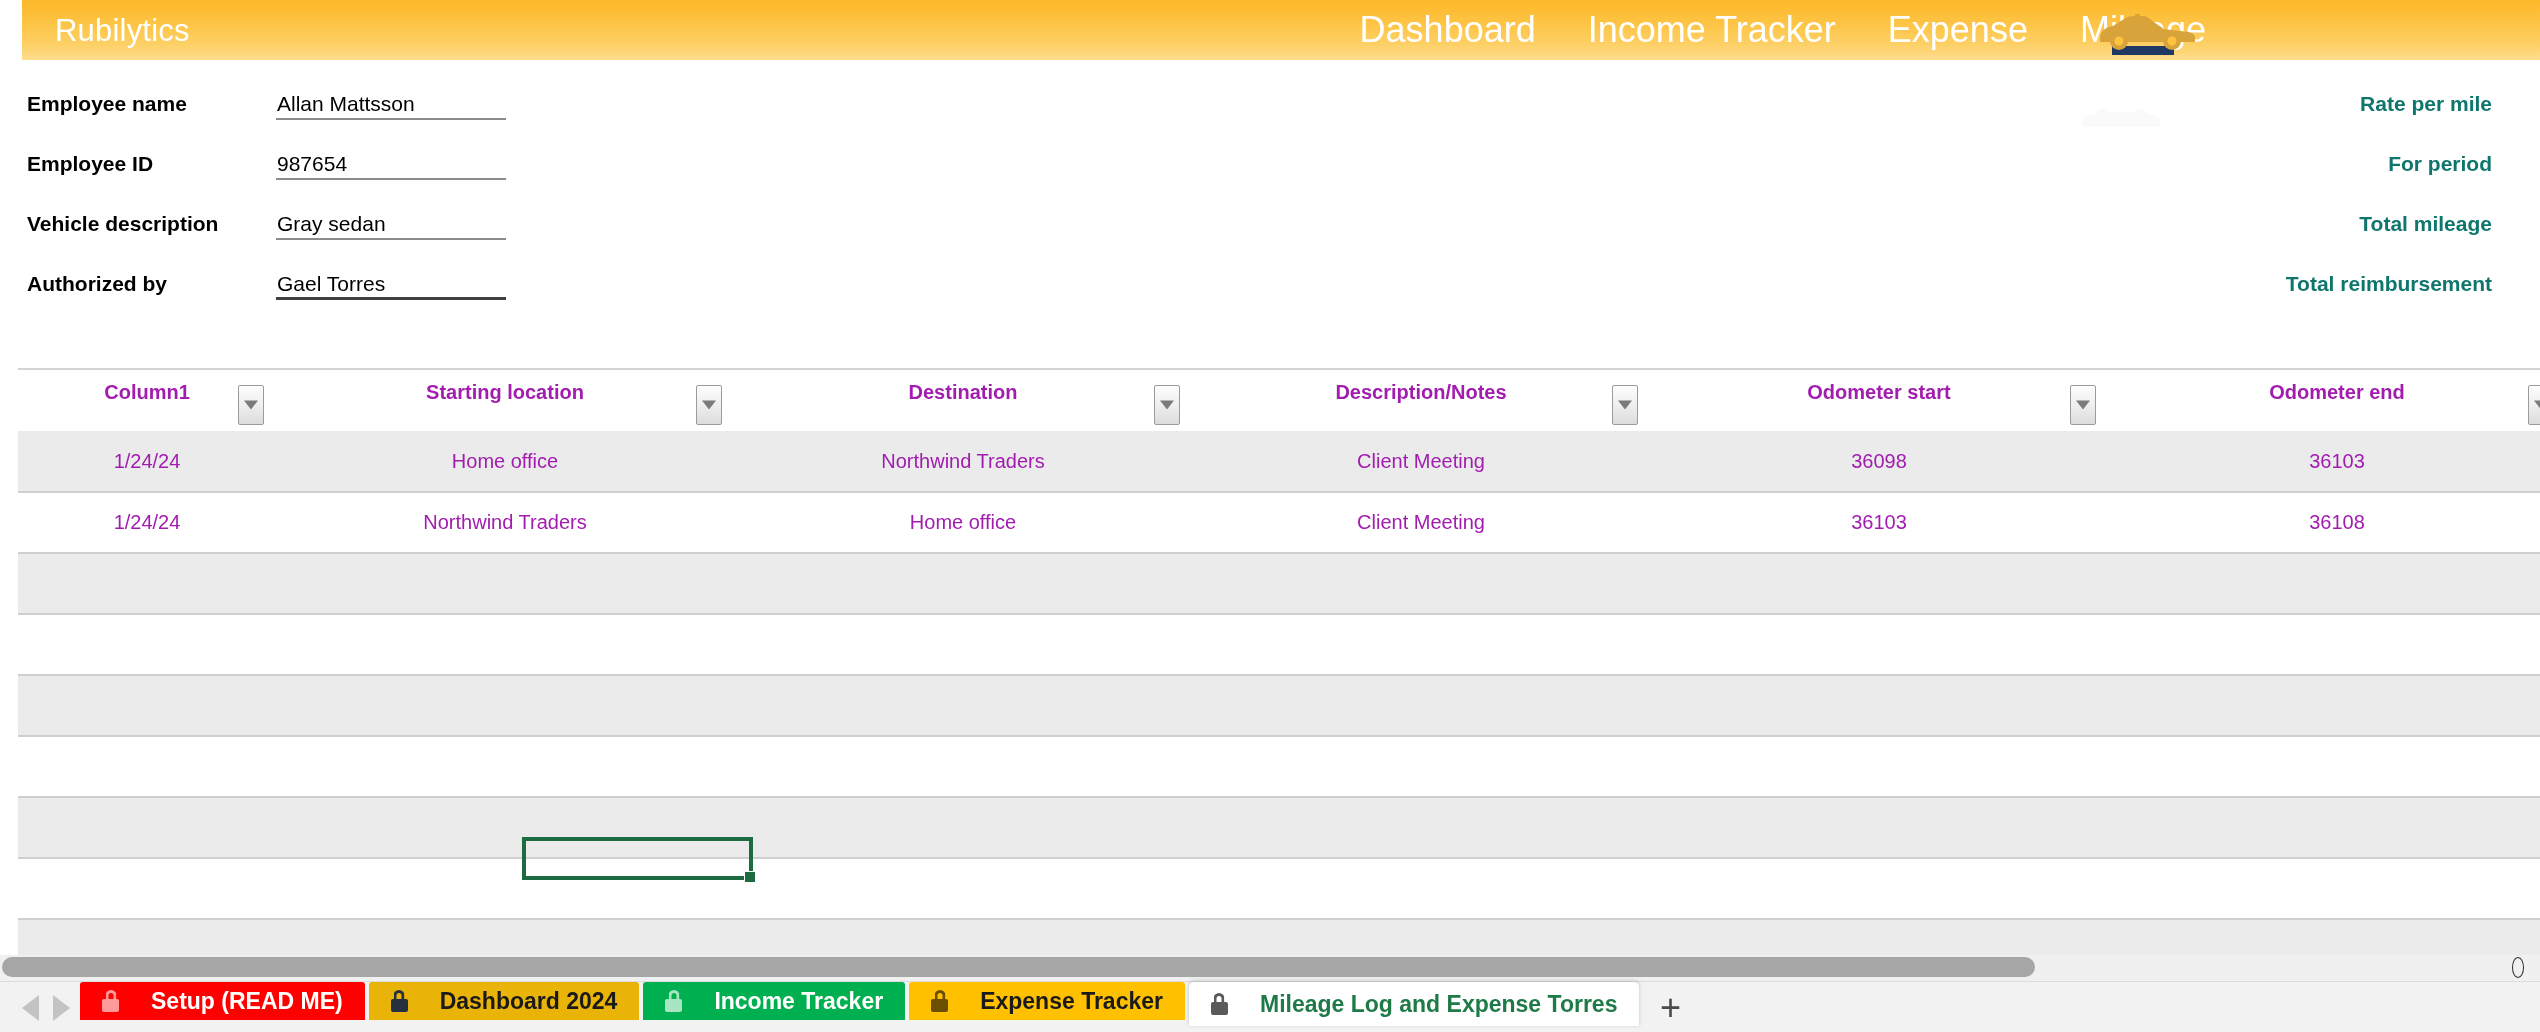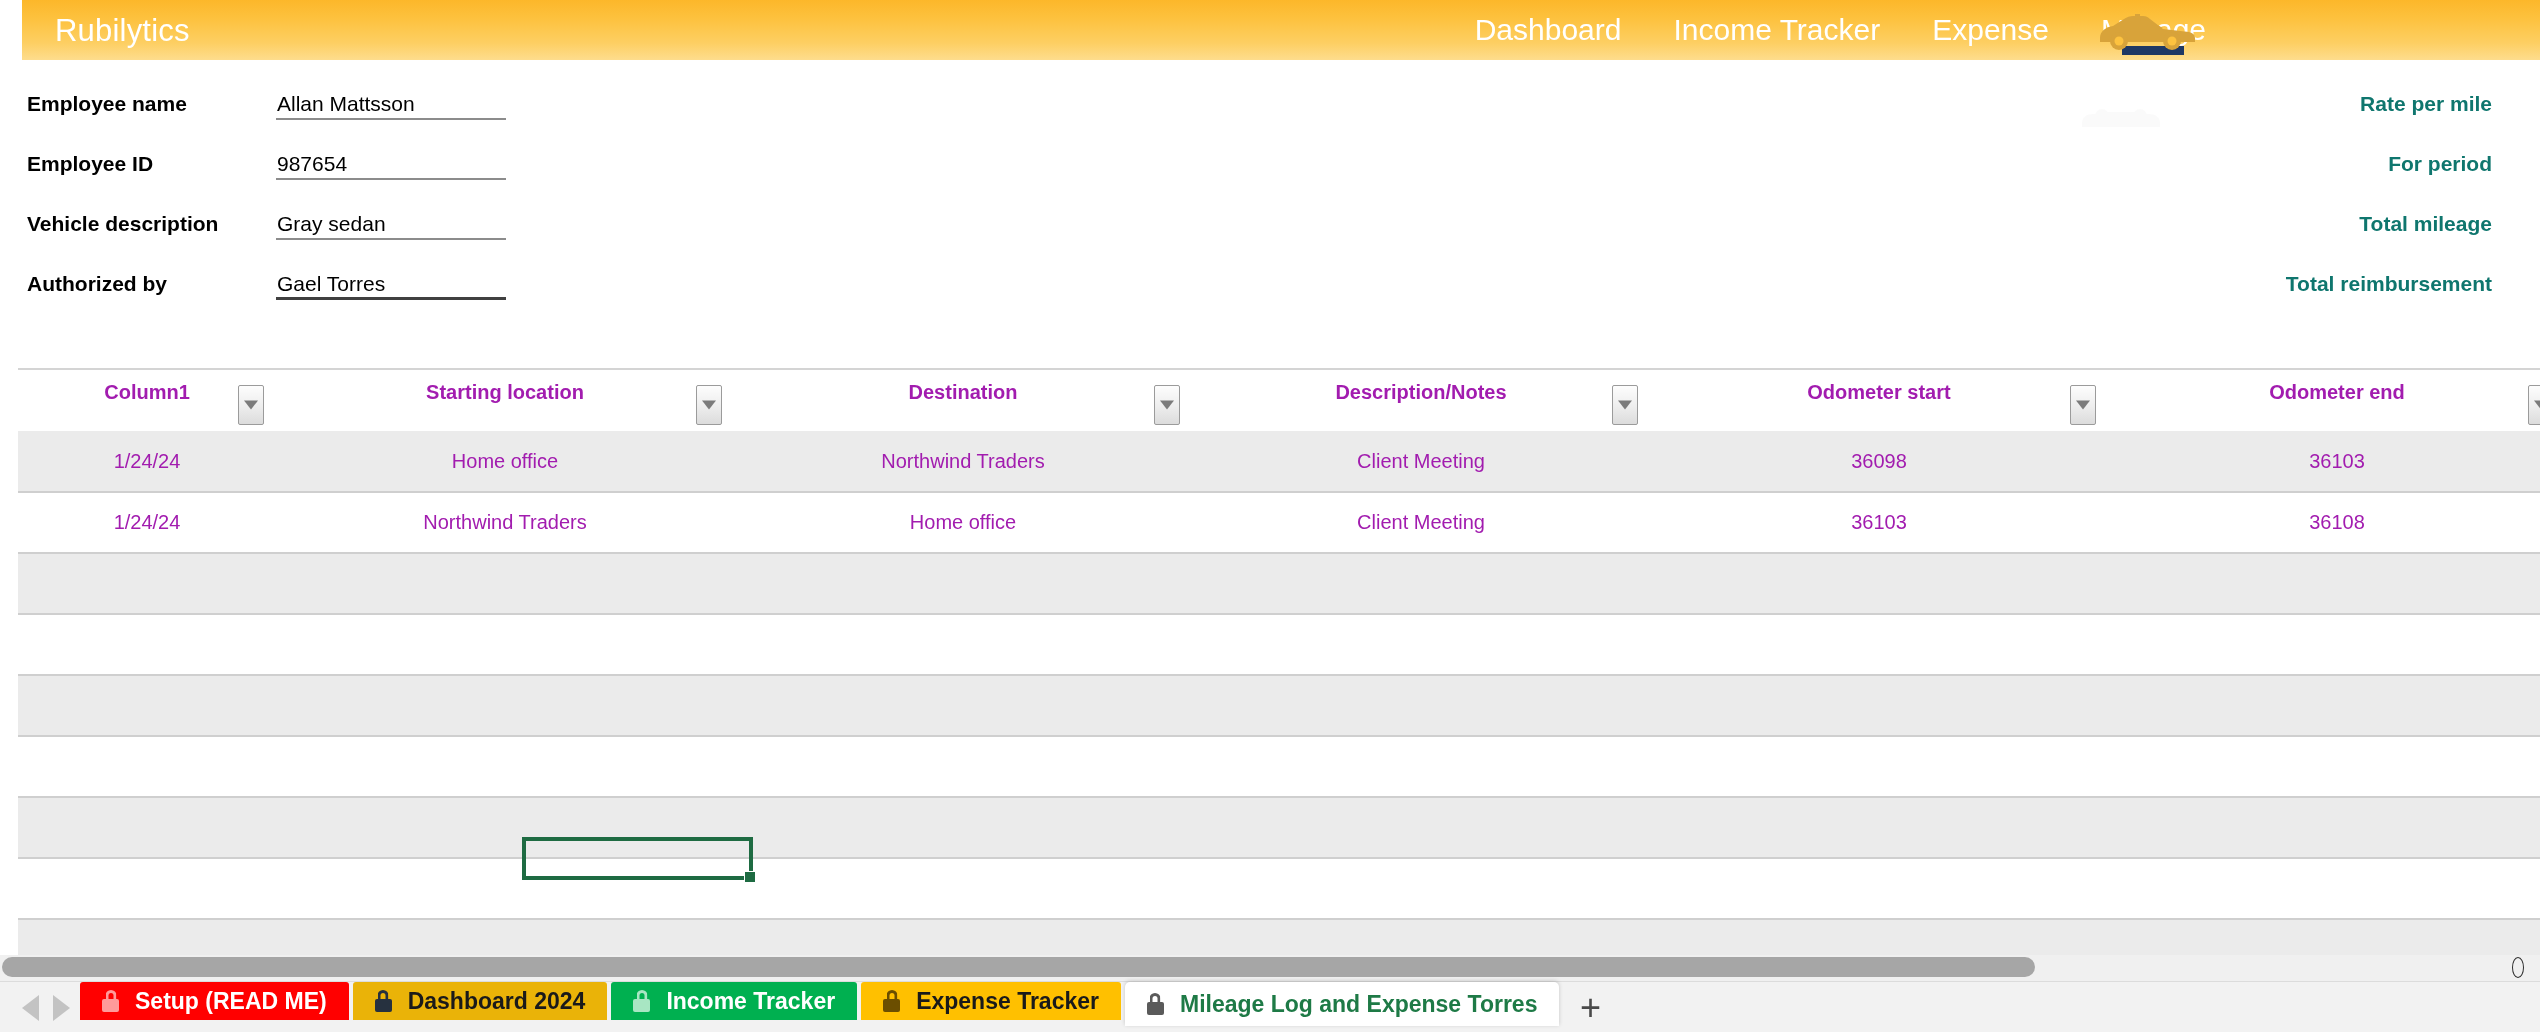--- a/index.html
+++ b/index.html
@@ -17,21 +17,21 @@
     background: linear-gradient(to bottom, #fcb72a 0%, #fdc23f 32%, #fdcf63 72%, #fedd8d 100%);
     margin-left: 11px;
   }
   .brand {
     position: absolute; left: 33px; top: 13px;
     font-size: 31px; color: #ffffff; letter-spacing: .2px;
     font-family: "Liberation Sans", sans-serif;
   }
   .nav { position: absolute; right: 330px; top: 0; height: 60px; display: flex; align-items: center; gap: 0; }
   .nav-item {
-    position: relative; color: #ffffff; font-size: 30px;
+    position: relative; color: #ffffff; font-size: 36px;
     padding: 0 26px; line-height: 60px; cursor: pointer; white-space: nowrap;
   }
   .nav-item.active .nav-underline {
     position: absolute; left: 50%; transform: translateX(-50%);
     bottom: 5px; width: 62px; height: 9px; background: #1f3864;
   }
   .car-icon { position: absolute; left: 2064px; top: 8px; width: 110px; height: 44px; }
   .car-wm   { position: absolute; left: 2078px; top: 103px; width: 86px; height: 28px; opacity: .045; }
 
   
@@ -112,21 +112,21 @@
     position: absolute; left: 0; top: 981px; width: 2540px; height: 51px;
     background: #f2f2f2; border-top: 1px solid #dcdcdc;
     display: flex; align-items: flex-start;
   }
   .tab-navs { display: flex; align-items: center; height: 51px; padding: 0 10px 0 22px; gap: 14px; }
   .tri { width: 0; height: 0; cursor: pointer; }
   .tri.left  { border-top: 13px solid transparent; border-bottom: 13px solid transparent; border-right: 17px solid #c3c3c3; }
   .tri.right { border-top: 13px solid transparent; border-bottom: 13px solid transparent; border-left: 17px solid #c3c3c3; }
   .tabs { display: flex; align-items: flex-start; height: 51px; gap: 4px; }
   .tab {
-    height: 38px; display: flex; align-items: center; gap: 16px;
+    height: 38px; display: flex; align-items: center; gap: 32px;
     padding: 8px 22px; font-size: 23px; font-weight: bold; cursor: pointer;
     border-top-left-radius: 3px; border-top-right-radius: 3px; white-space: nowrap;
   }
   .tab.t-setup    { background: #ff0000; color: #ffffff; }
   .tab.t-dash     { background: #eab308; color: #1a1a1a; }
   .tab.t-income   { background: #00b050; color: #ffffff; }
   .tab.t-expense  { background: #ffc000; color: #1a1a1a; }
   .tab.t-active   { background: #ffffff; color: #1e7a46; height: 44px;
                     box-shadow: 0 -1px 4px rgba(0,0,0,.18); border-top-left-radius:5px; border-top-right-radius:5px; }
   .lock { width: 17px; height: 22px; position: relative; flex: 0 0 auto; }

